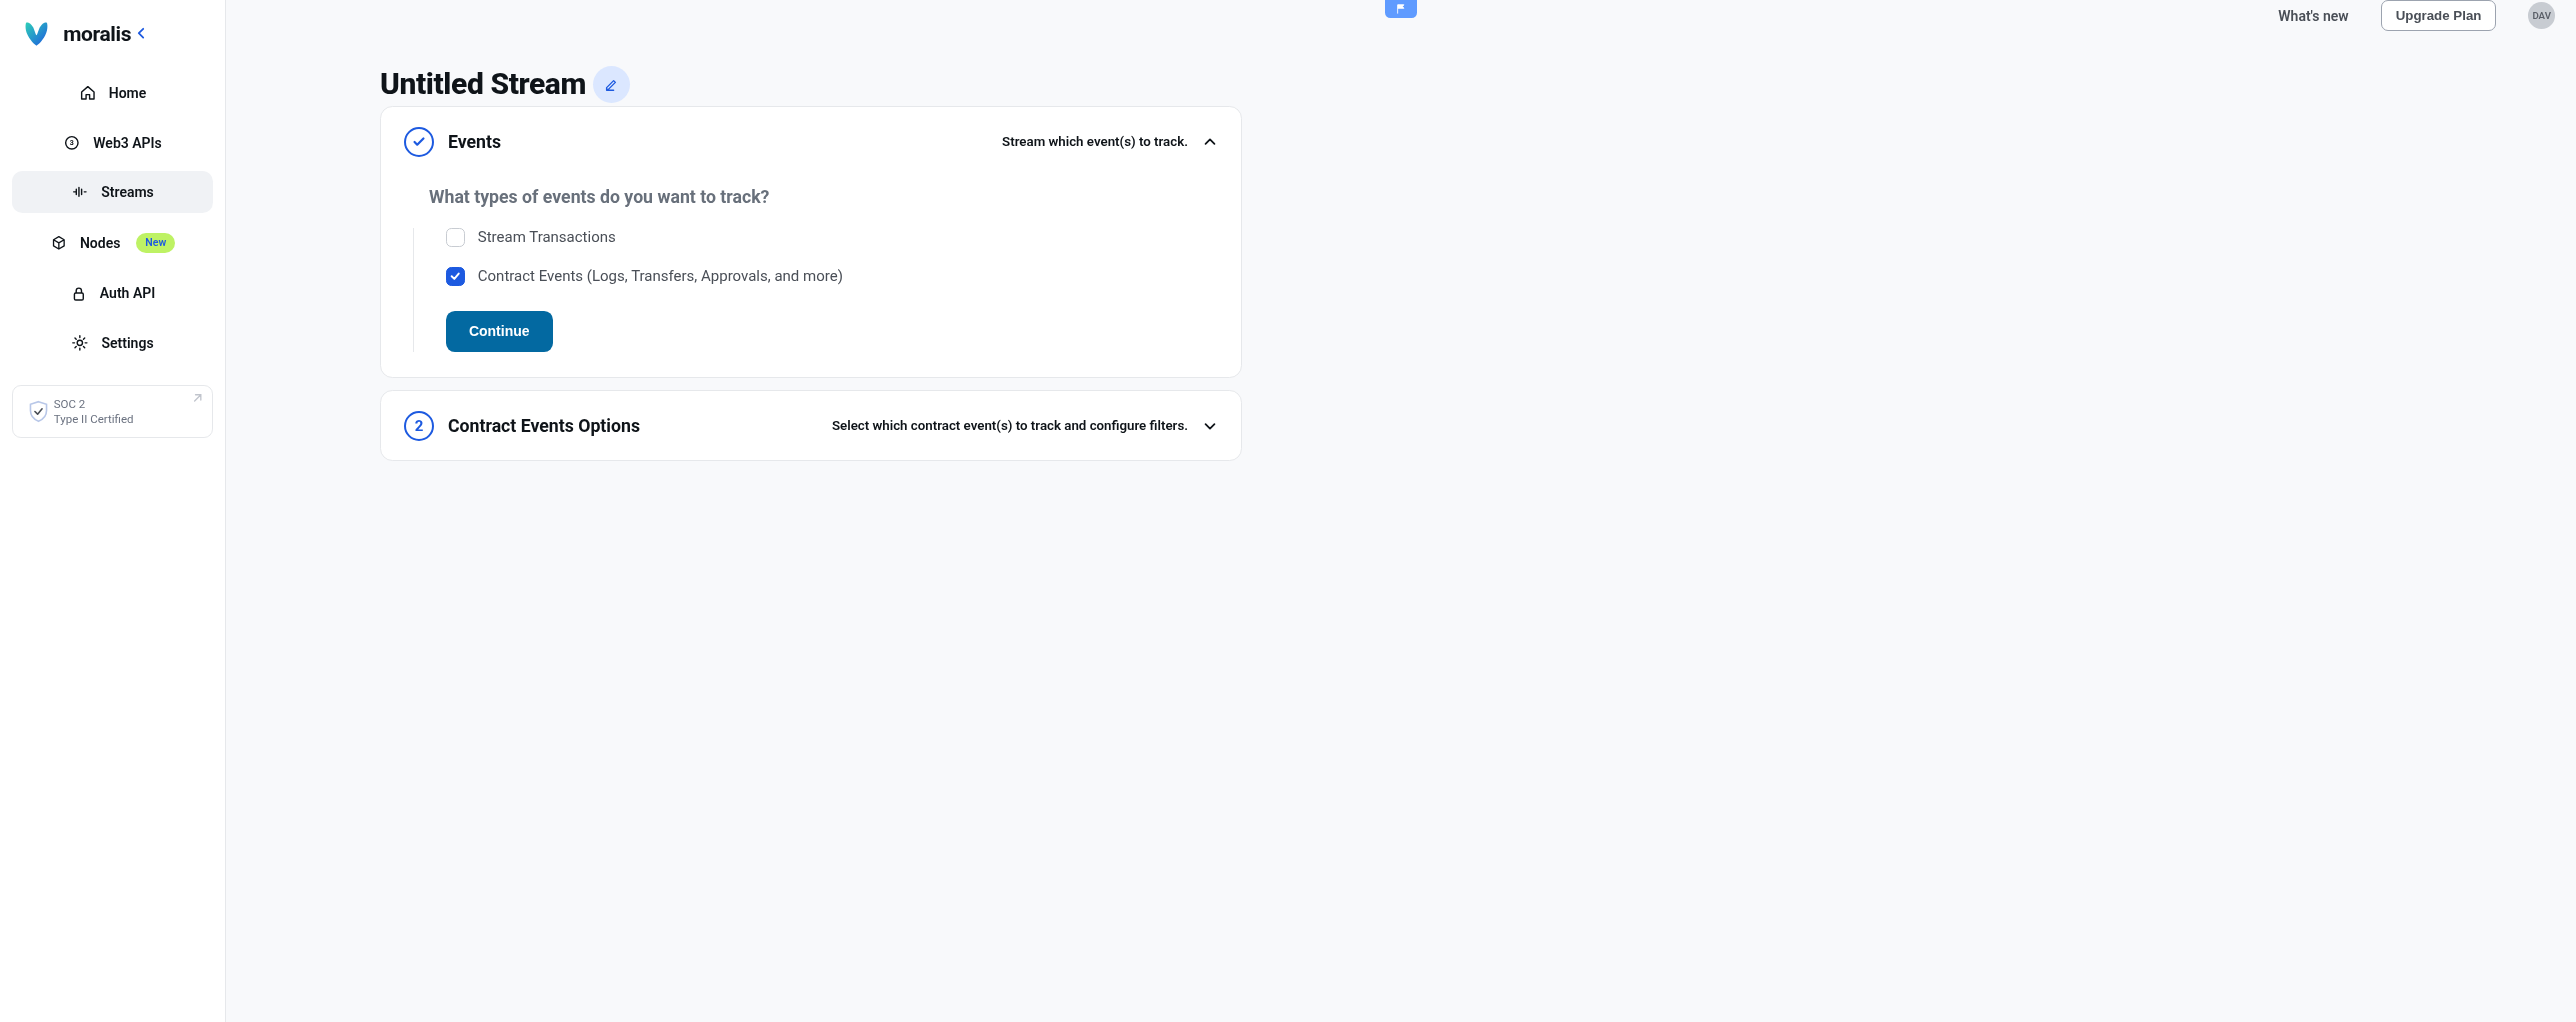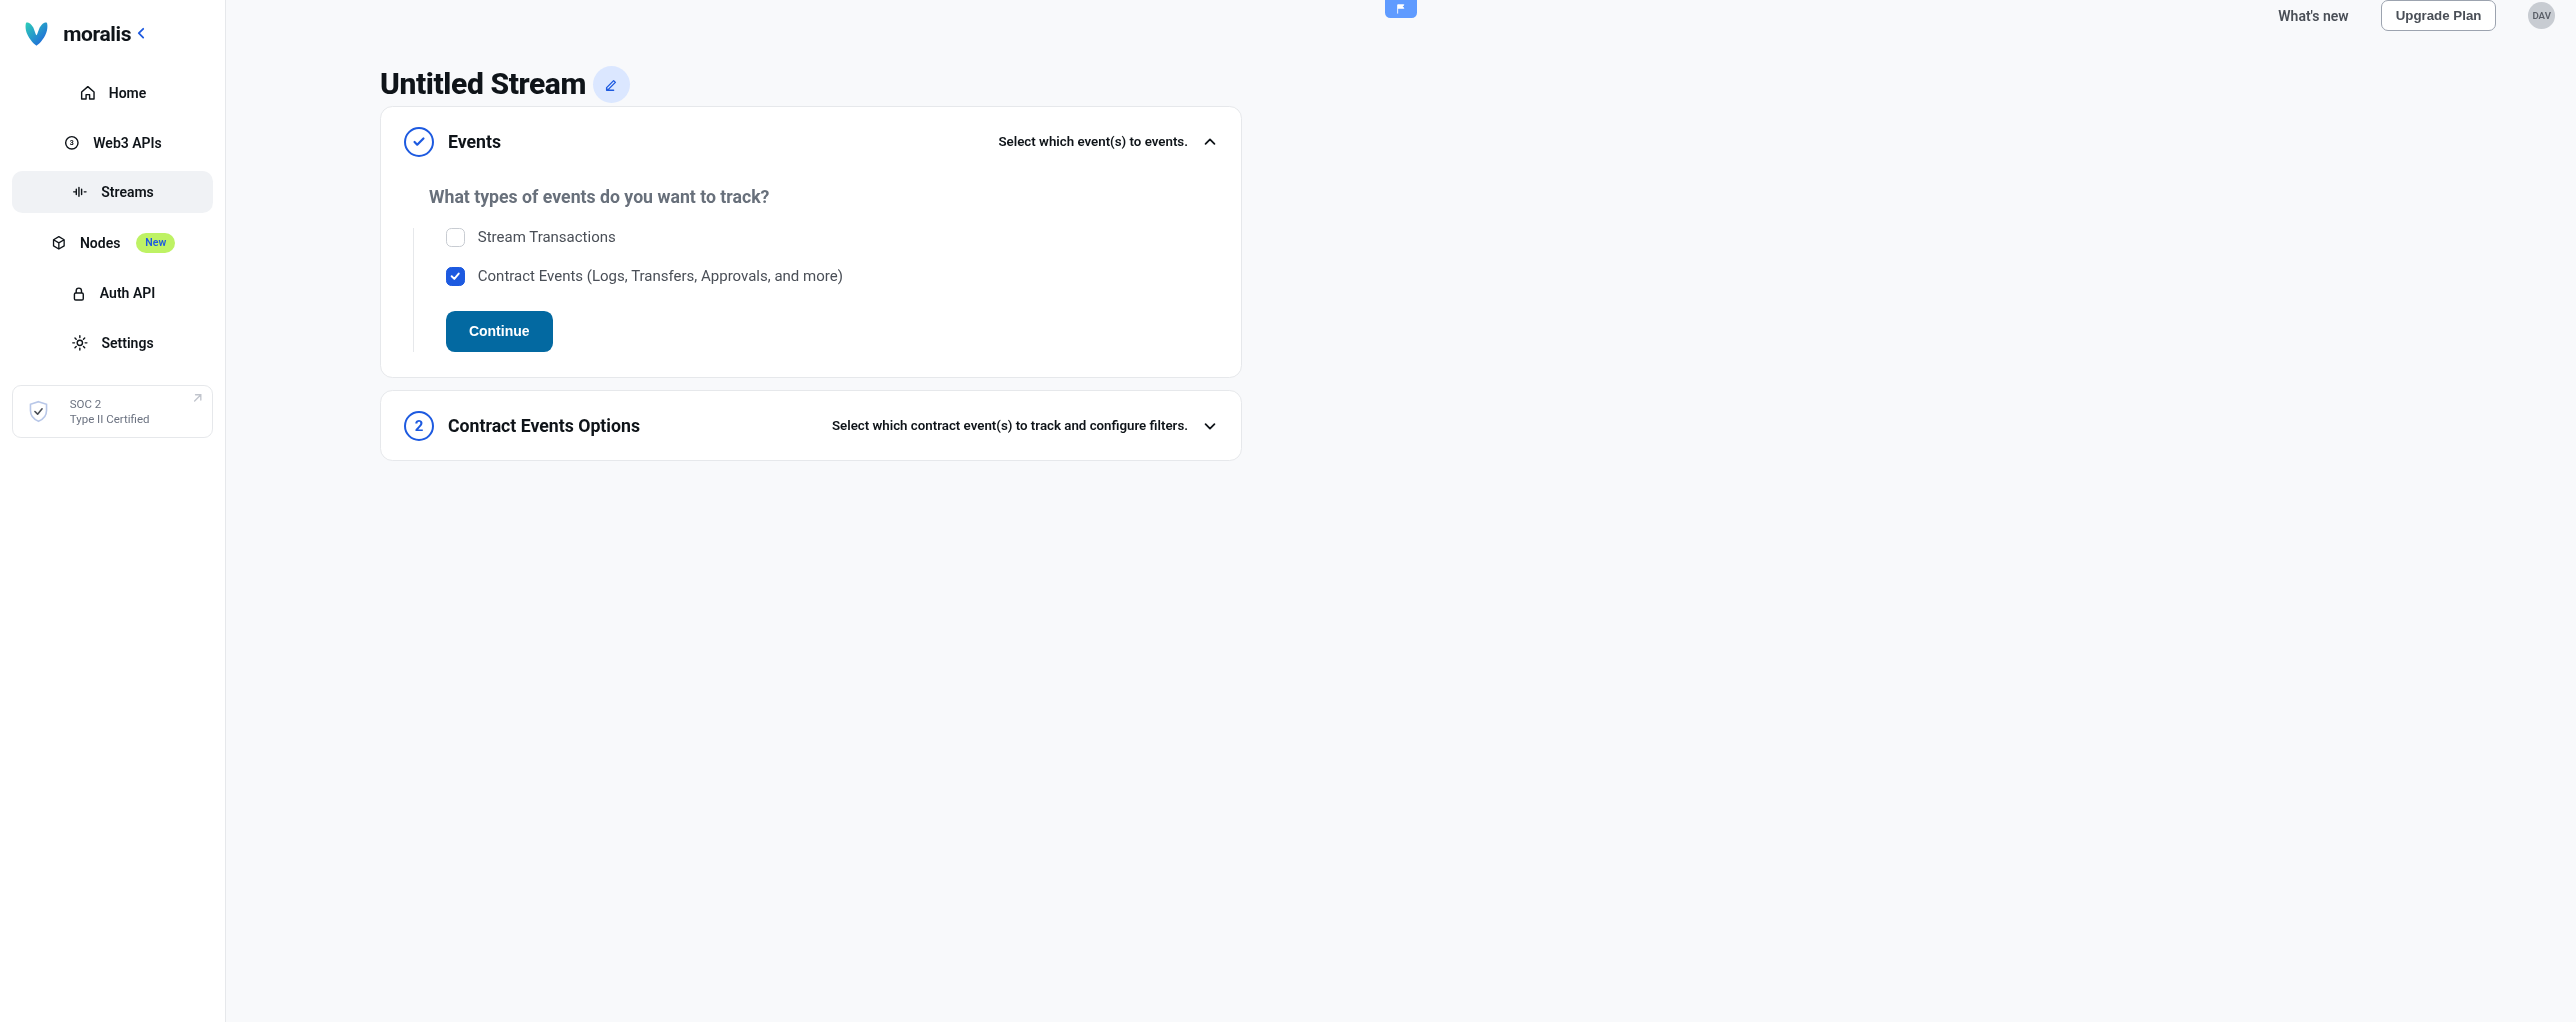--- a/index.html
+++ b/index.html
@@ -9,21 +9,21 @@
 .logo-row { display: flex; align-items: center; justify-content: flex-start; margin-bottom: 21px; padding: 0 7px; }
 .logo { display: flex; align-items: center; gap: 8.9px; }
 .logo-mark { width: 35px; height: 35px; }
 .logo-text { font-size: 21px; font-weight: 700; color: #0f1419; letter-spacing: -0.4px; }
 .collapse-btn { width: 21px; height: 21px; display: flex; align-items: center; justify-content: center; cursor: pointer; }
 .nav { display: flex; flex-direction: column; gap: 7px; }
 .nav-item { display: flex; align-items: center; gap: 12.4px; padding: 12.4px 14px; border-radius: 10.6px; cursor: pointer; font-size: 14px; font-weight: 600; color: #0f1419; justify-content: center; }
 .nav-item.active { background: #f0f2f5; }
 .nav-icon { width: 17.7px; height: 17.7px; display: flex; align-items: center; justify-content: center; flex-shrink: 0; }
 .badge { background: #bef264; color: #1d5ae0; font-size: 10.6px; font-weight: 600; padding: 3.5px 8.9px; border-radius: 10.6px; margin-left: 3.5px; }
-.soc-card { margin-top: 21px; border: 0.9px solid #e6e8eb; border-radius: 8.9px; padding: 10.6px 12.4px; display: flex; align-items: center; gap: 19px; position: relative; cursor: pointer; }
+.soc-card { margin-top: 21px; border: 0.9px solid #e6e8eb; border-radius: 8.9px; padding: 10.6px 12.4px; display: flex; align-items: center; gap: 3px; position: relative; cursor: pointer; }
 .soc-icon { width: 25px; height: 25px; flex-shrink: 0; }
 .soc-text { display: flex; flex-direction: column; font-size: 11.5px; color: #6b7280; line-height: 1.3; }
 .soc-arrow { position: absolute; top: 7px; right: 8.9px; color: #c0c4cc; }
 .main { flex: 1; display: flex; flex-direction: column; }
 .topbar { display: flex; align-items: center; justify-content: flex-end; padding: 0 21px 0 21px; gap: 32px; position: relative; }
 .flag-pill { position: absolute; left: 50%; top: 0; transform: translateX(-50%); background: #5f9bff; width: 32px; height: 17.7px; border-radius: 0 0 5.3px 5.3px; display: flex; align-items: center; justify-content: center; }
 .whats-new { font-size: 14px; font-weight: 600; color: #4a4f57; cursor: pointer; }
 .upgrade-btn { border: 1.3px solid #9ca3af; background: #fff; color: #4a4f57; font-size: 13.3px; font-weight: 600; padding: 7px 14px; border-radius: 7px; cursor: pointer; }
 .avatar { width: 26.6px; height: 26.6px; border-radius: 50%; background: #c8ccd2; color: #5a5f68; display: flex; align-items: center; justify-content: center; font-size: 9.7px; font-weight: 600; }
 .content { padding: 35px 21px 35px 21px; max-width: 904px; margin-left: 133px; }
@@ -170,21 +170,21 @@
         <div class="card-header">
           <div class="card-header-left">
             <div class="step-badge">
               <svg width="16" height="16" viewBox="0 0 18 18">
                   <path d="M4 9 l3 3 l7 -7" stroke="#1d5ae0" stroke-width="2.5" fill="none" stroke-linecap="round" stroke-linejoin="round"></path>
                 </svg>
             </div>
             <span class="card-title">Events</span>
           </div>
           <div class="card-header-right">
-            <span class="card-subtitle">Select which event(s) to events.</span>
+            <span class="card-subtitle">Stream which event(s) to track.</span>
             <svg class="chevron" viewBox="0 0 18 18">
                 <path d="M4 11 l5 -5 l5 5" stroke="#0f1419" stroke-width="2" fill="none" stroke-linecap="round" stroke-linejoin="round"></path>
               </svg>
           </div>
         </div>
         <div class="card-body">
           <div class="question">What types of events do you want to track?</div>
           <div class="options">
             <label class="checkbox-row">
               <span class="checkbox"></span>

